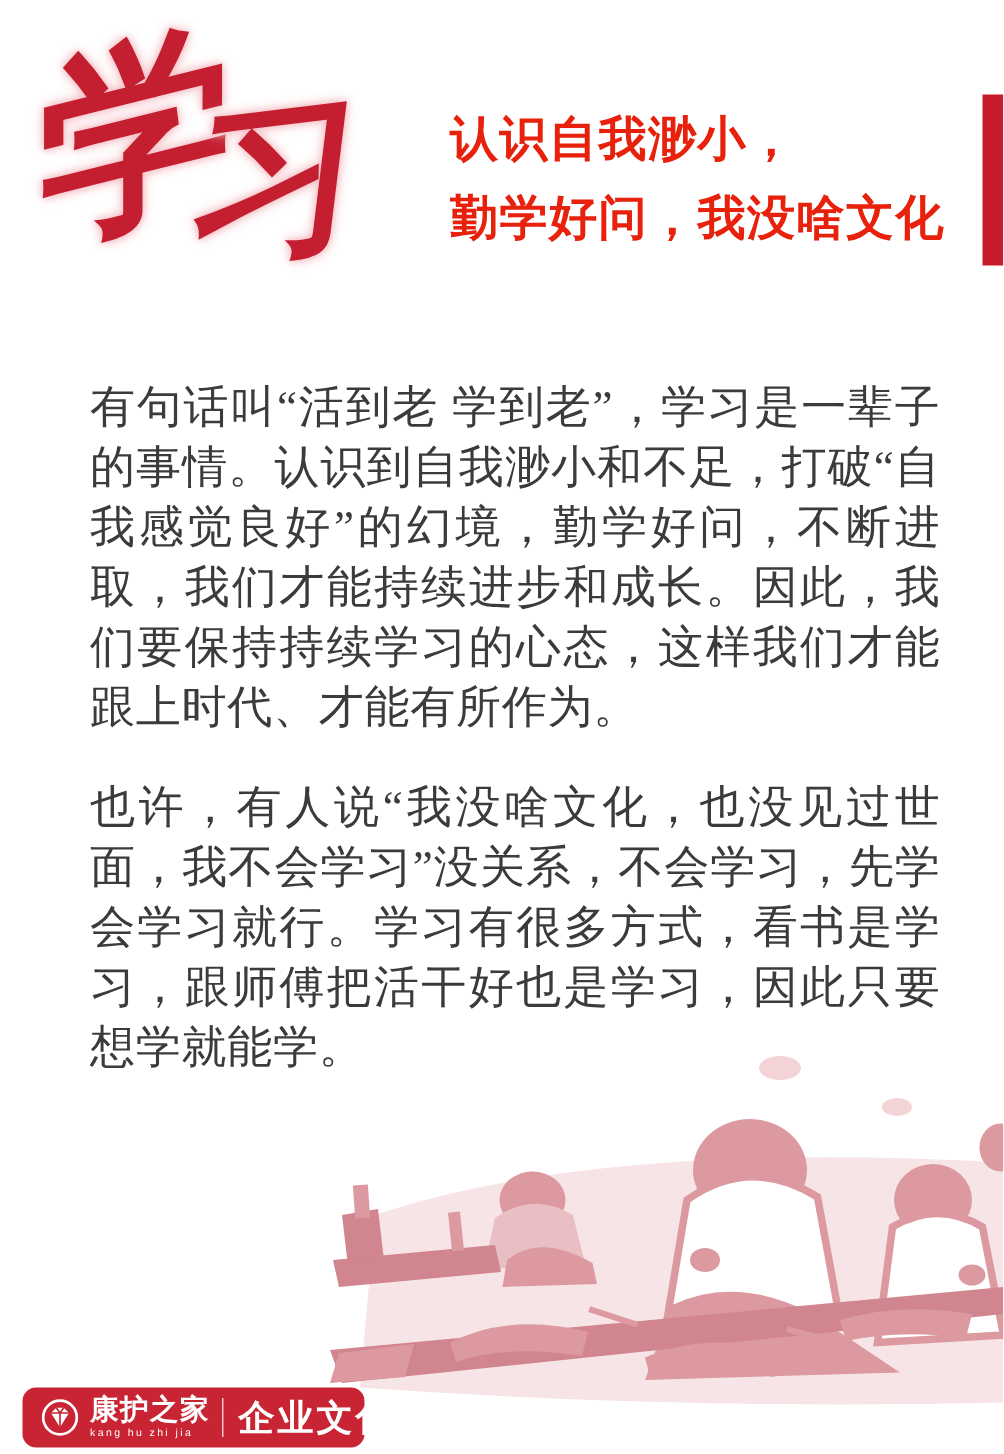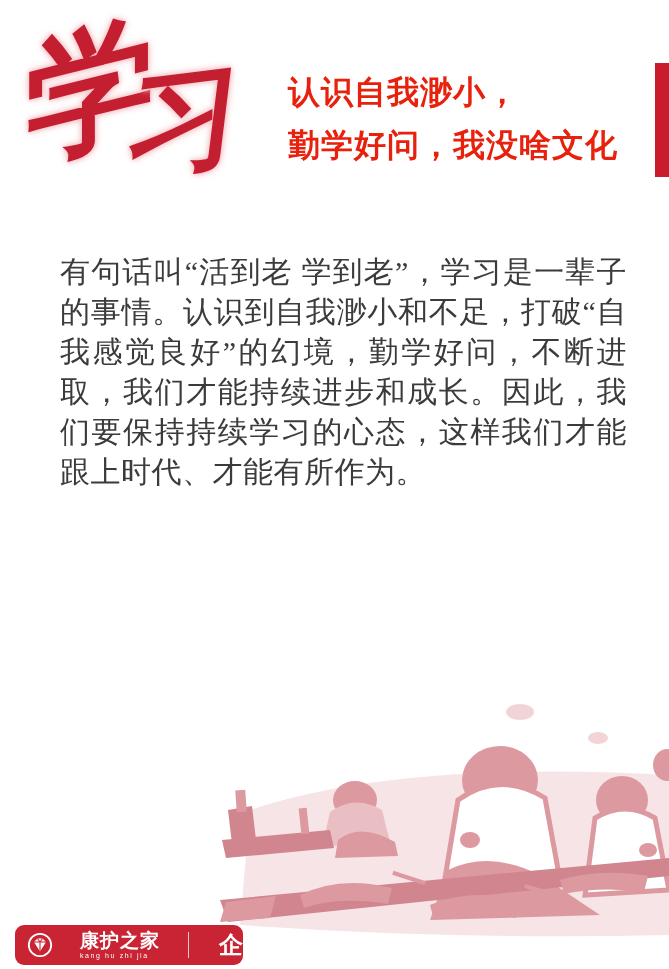--- a/index.html
+++ b/index.html
@@ -49,21 +49,21 @@
   .cal-char2 {
     left: 104px;
     top: 28px;
     font-size: 114px;
     transform: rotate(-7deg);
   }
 
   
   .slogan {
     position: absolute;
-    left: 288px;
+    left: 300px;
     top: 66px;
     width: 355px;
   }
   .slogan-line {
     color: #e8210d;
     font-size: 32px;
     font-weight: bold;
     line-height: 53px;
     letter-spacing: 1px;
     white-space: nowrap;
@@ -102,21 +102,20 @@
     position: absolute;
     left: 15px;
     top: 925px;
     width: 228px;
     height: 40px;
     background: #c82433;
     border-radius: 9px;
     display: flex;
     align-items: center;
     padding: 0 10px 0 12px;
-    gap: 20px;
   }
   .gem-icon { flex: 0 0 auto; margin-right: 7px; }
   .brand-text { display: flex; flex-direction: column; justify-content: center; }
   .brand-name {
     color: #ffffff;
     font-size: 19px;
     font-weight: bold;
     line-height: 20px;
     letter-spacing: 1px;
     white-space: nowrap;
@@ -198,20 +197,21 @@
 
       <rect x="392" y="186" width="34" height="4" fill="#dc99a0" transform="rotate(18 409 188)"></rect>
       <rect x="524" y="198" width="30" height="4" fill="#dc99a0" transform="rotate(15 539 200)"></rect>
 
       <path d="M226 212 L 276 206 L 270 228 L 220 232 Z" fill="#dc99a0"></path>
     </svg>
   </div>
 
   <main class="article">
     <p>有句话叫“活到老 学到老”，学习是一辈子的事情。认识到自我渺小和不足，打破“自我感觉良好”的幻境，勤学好问，不断进取，我们才能持续进步和成长。因此，我们要保持持续学习的心态，这样我们才能跟上时代、才能有所作为。</p>
+    <p>也许，有人说“我没啥文化，也没见过世面，我不会学习”没关系，不会学习，先学会学习就行。学习有很多方式，看书是学习，跟师傅把活干好也是学习，因此只要想学就能学。</p>
   </main>
 
   <div class="brand-pill">
     <svg class="gem-icon" width="26" height="26" viewBox="0 0 26 26" xmlns="http://www.w3.org/2000/svg">
       <circle cx="13" cy="13" r="11.2" fill="none" stroke="#ffffff" stroke-width="1.8"></circle>
       <path d="M7 10 L10.5 6.5 L15.5 6.5 L19 10 L13 19.5 Z" fill="#ffffff"></path>
       <path d="M7 10 L19 10 M10.5 6.5 L13 10 L15.5 6.5 M13 10 L13 19.5" stroke="#c82433" stroke-width="1.1" fill="none"></path>
     </svg>
     <div class="brand-text">
       <div class="brand-name">康护之家</div>

